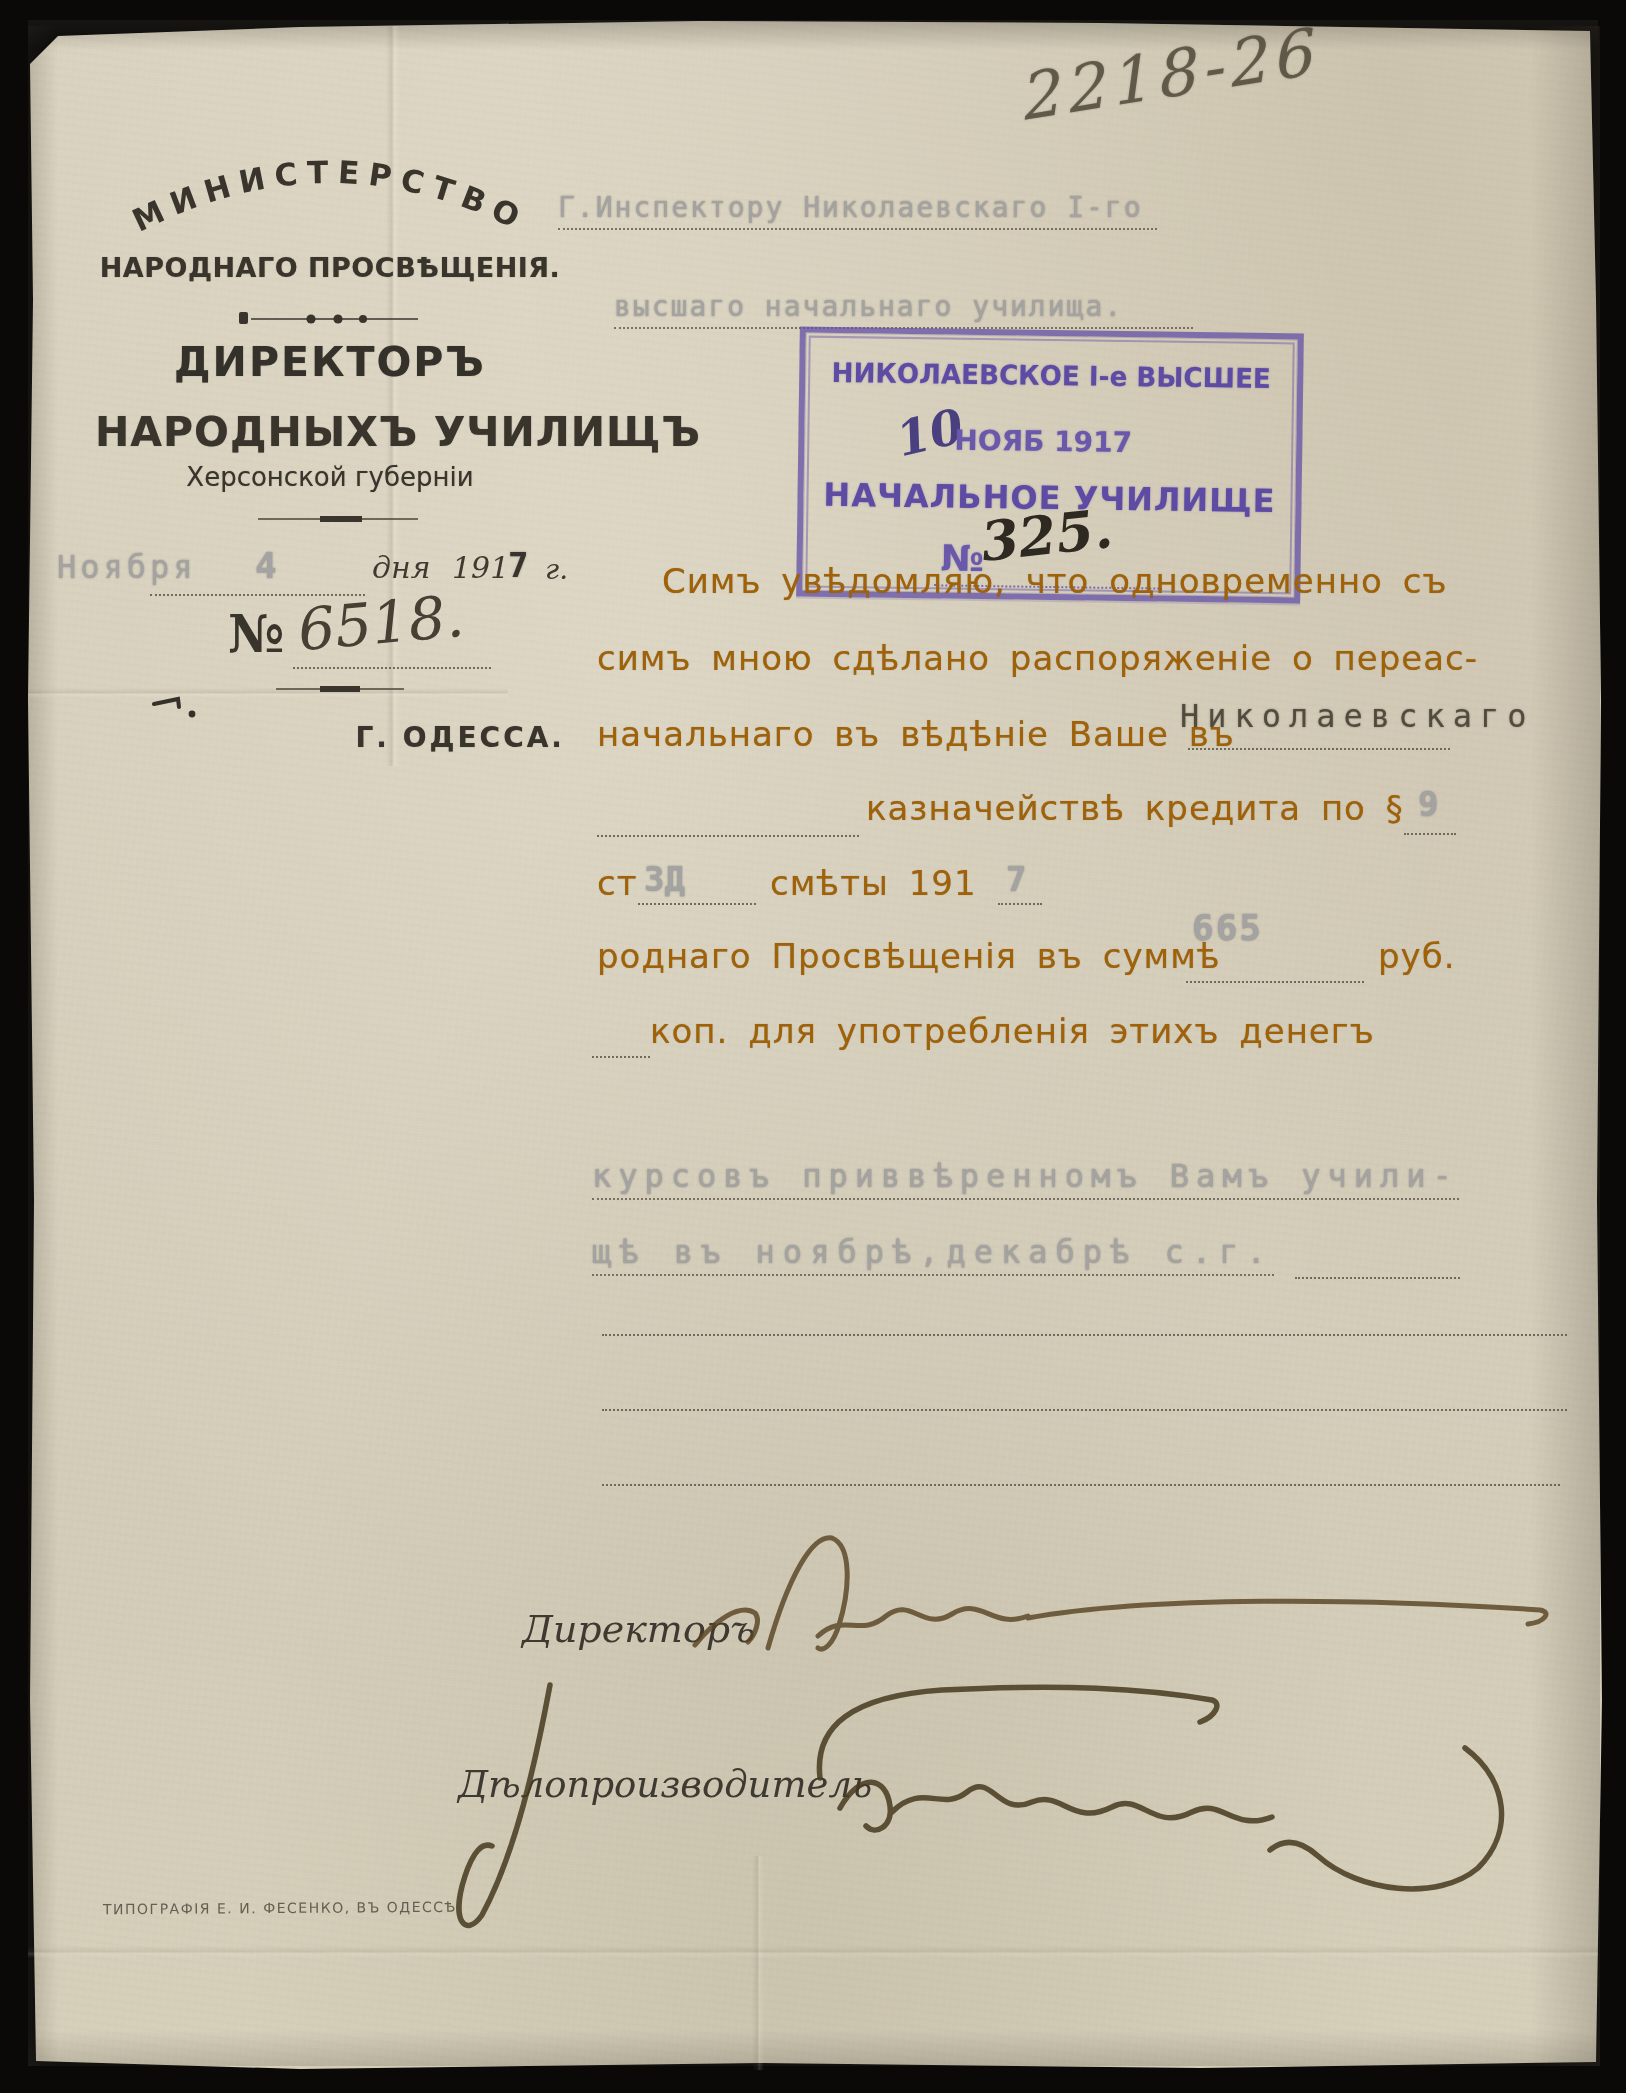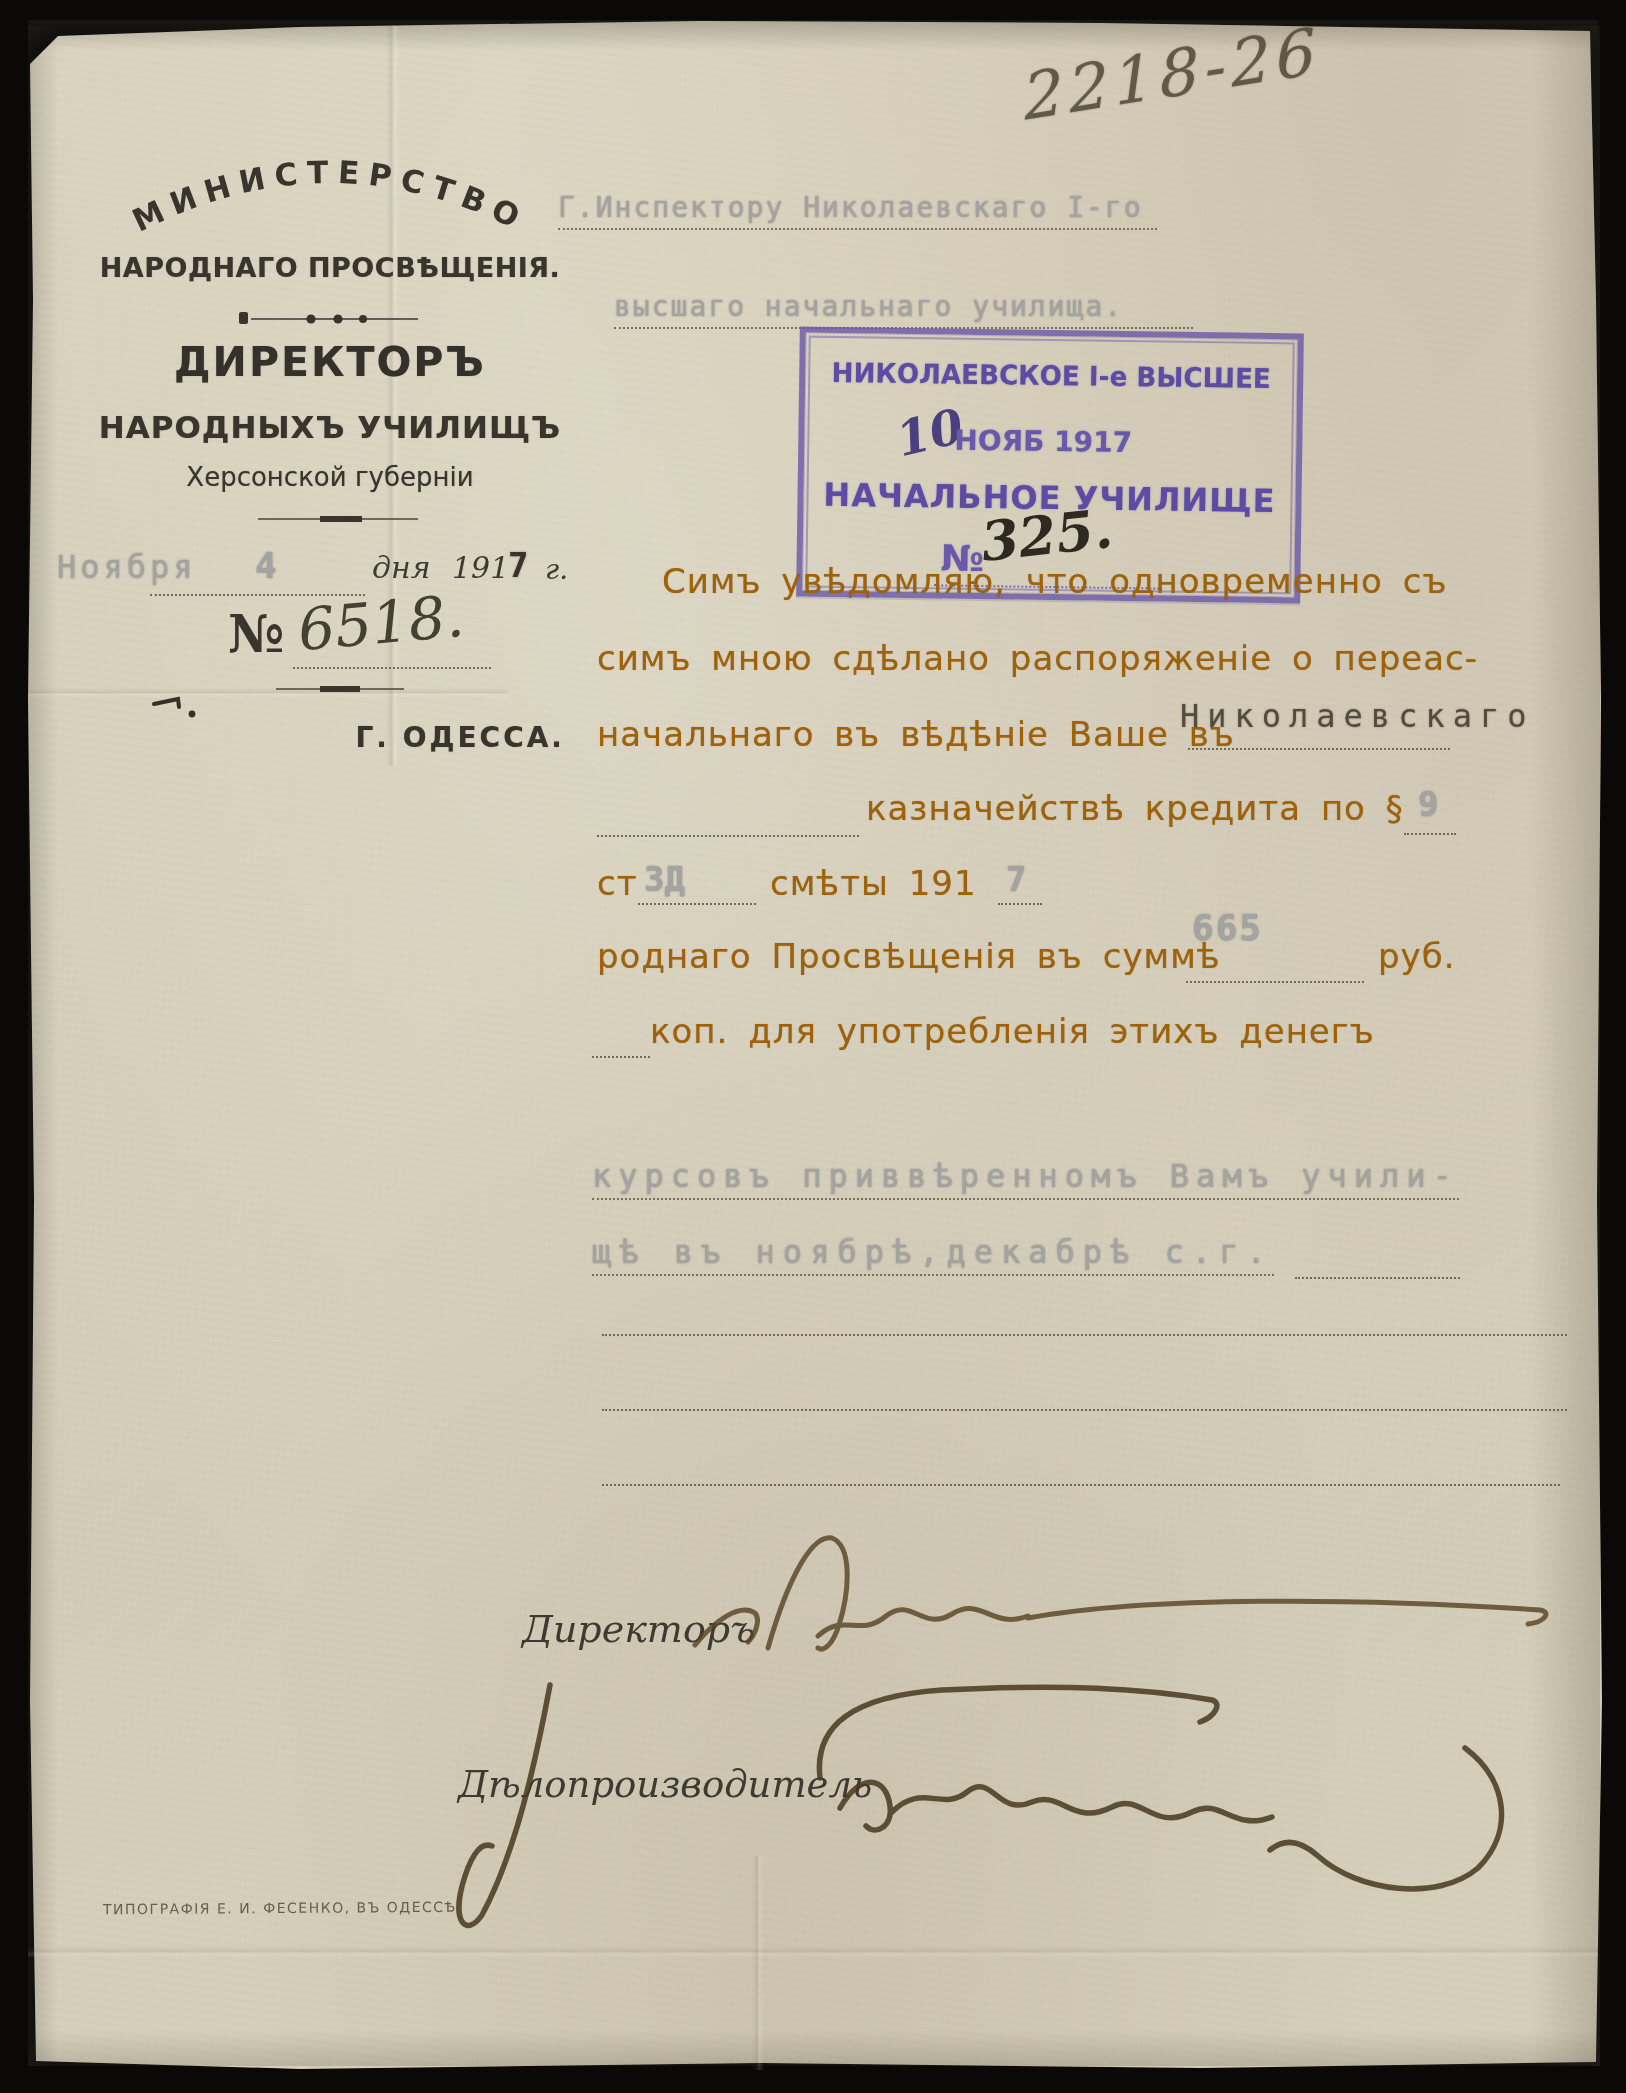--- a/index.html
+++ b/index.html
@@ -72,21 +72,21 @@
 
   <svg width="185" height="26" viewBox="0 0 185 26" style="position:absolute;left:237px;top:305px;">
     <rect x="2" y="7" width="9" height="12" rx="2" fill="#3a352c"></rect>
     <line x1="14" y1="14" x2="181" y2="14" stroke="#3a352c" stroke-width="1.6"></line>
     <circle cx="74" cy="14" r="4.6" fill="#3a352c"></circle>
     <circle cx="101" cy="14" r="4.6" fill="#3a352c"></circle>
     <circle cx="126" cy="14" r="4" fill="#3a352c"></circle>
   </svg>
 
   <div class="cap" style="top:342px;font-size:41px;font-weight:bold;letter-spacing:2px;color:#34302a;">ДИРЕКТОРЪ</div>
-  <div class="cap" style="top:412px;font-size:31px;font-weight:bold;letter-spacing:1px;text-align:center;">НАРОДНЫХЪ УЧИЛИЩЪ</div>
+  <div class="cap" style="top:412px;font-size:41px;font-weight:bold;letter-spacing:1px;text-align:center;">НАРОДНЫХЪ УЧИЛИЩЪ</div>
   <div class="cap" style="top:464px;font-size:26px;">Херсонской губерніи</div>
 
   <svg width="160" height="14" viewBox="0 0 160 14" style="position:absolute;left:258px;top:512px;">
     <line x1="0" y1="7" x2="160" y2="7" stroke="#4a4438" stroke-width="1.6"></line>
     <rect x="62" y="4" width="42" height="6" fill="#3a352c"></rect>
   </svg>
 
   <div class="type" style="left:57px;top:551px;font-size:32px;letter-spacing:4px;">Ноября</div>
   <div class="dots" style="left:150px;top:594px;width:215px;"></div>
   <div class="type" style="left:255px;top:548px;font-size:36px;font-weight:bold;">4</div>

